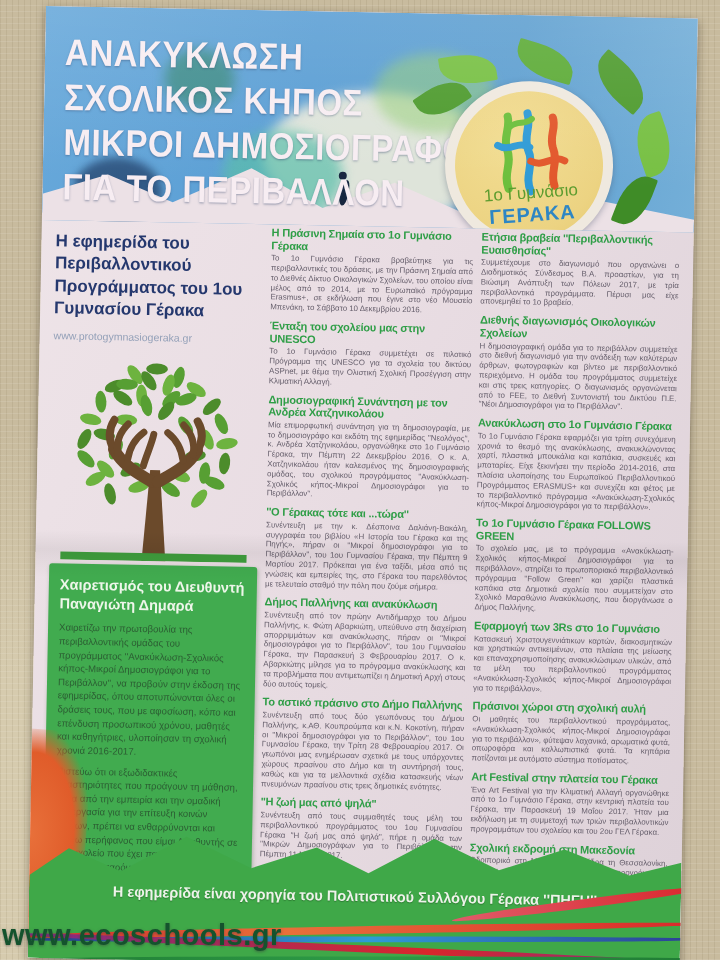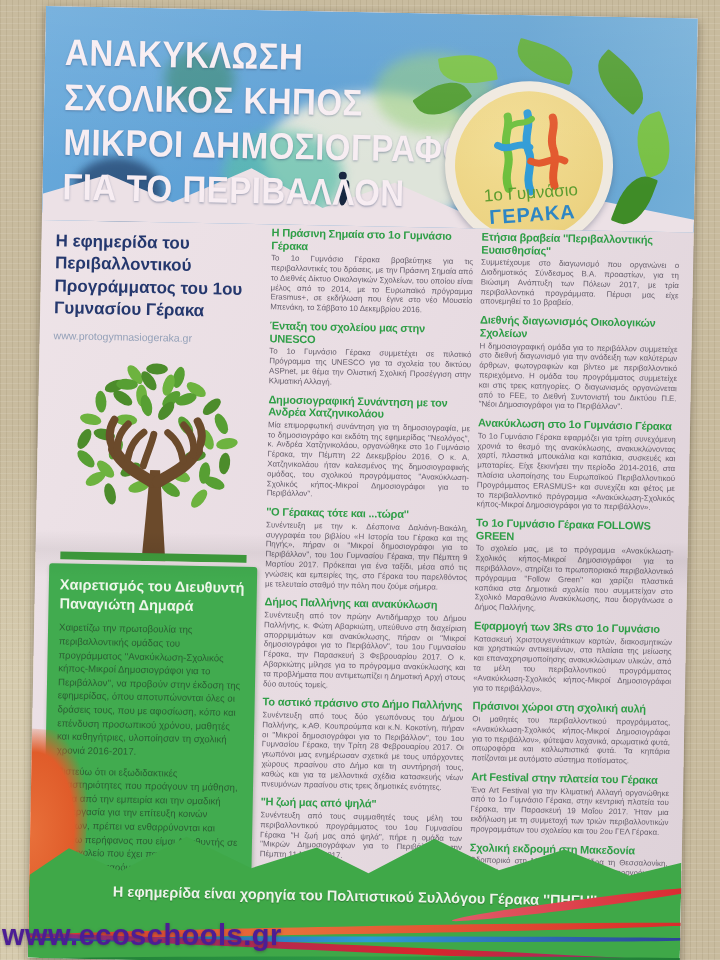--- a/index.html
+++ b/index.html
@@ -97,21 +97,21 @@
   .ribbon.r4{left:-10px;bottom:2px;width:700px;height:6px;background:linear-gradient(90deg,#1f7a33,#2e9c47 50%,#1f7a33);transform:rotate(-1deg);}
   .ribbon.r5{right:-30px;bottom:60px;width:260px;height:9px;background:linear-gradient(90deg,#e05c6a,#d9262b);transform:rotate(-8deg);}
   .corner-orange{
     position:absolute;left:-14px;bottom:18px;width:70px;height:210px;
     background:radial-gradient(ellipse at 20% 50%, #e8703a 0%, #e05c2a 55%, transparent 75%);
     transform:rotate(3deg);
   }
   
   .watermark{
     position:absolute;left:2px;bottom:8px;z-index:5;
-    color:#4c1d95;font-weight:bold;font-size:29px;letter-spacing:.5px;
+    color:#14532d;font-weight:bold;font-size:29px;letter-spacing:.5px;
     text-shadow:0 1px 3px rgba(60,60,60,.55);
   }
 </style>
 </head>
 <body>
 
 <div class="poster">
 
   <div class="header">
     <div class="blob b1"></div>

